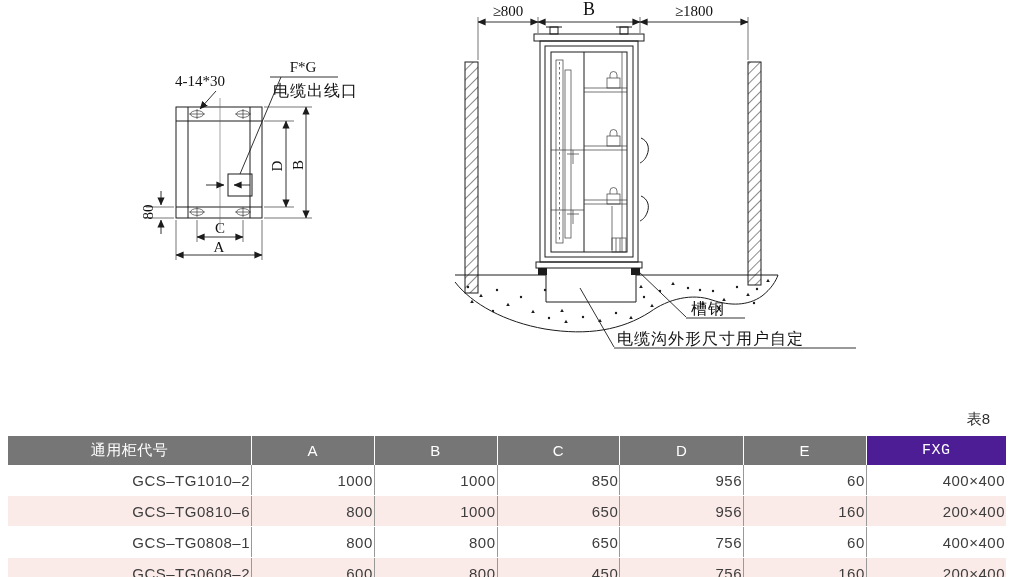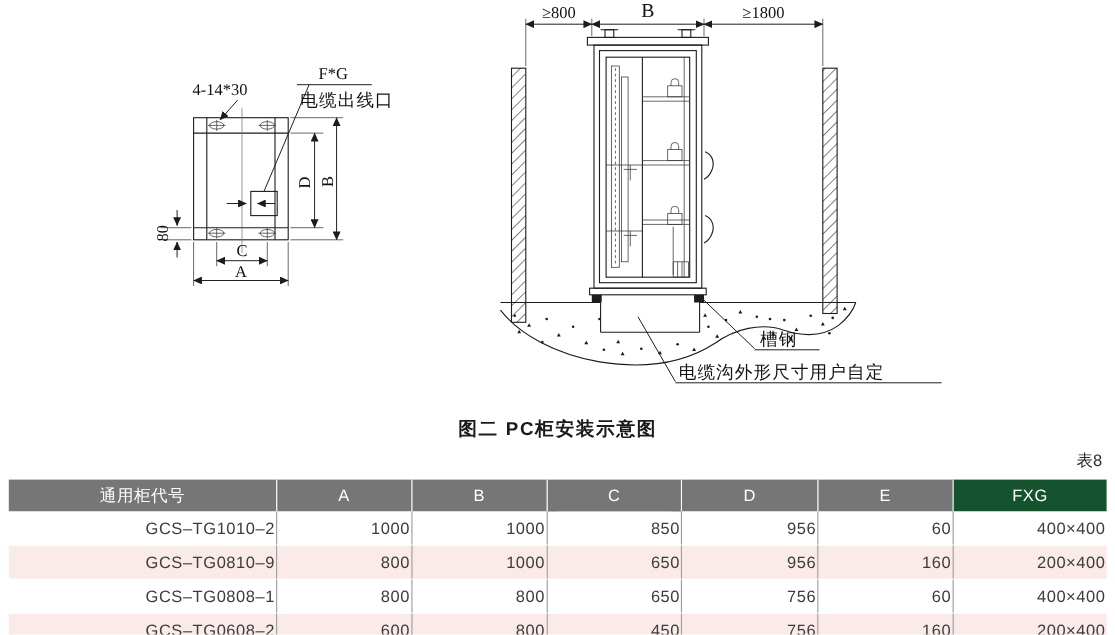--- a/index.html
+++ b/index.html
@@ -10,21 +10,21 @@
   svg .thin{stroke:#3a3a3a;stroke-width:.7;fill:none;}
   svg .dim{stroke:#1c1c1c;stroke-width:.9;fill:none;}
   svg .cl{stroke:#666;stroke-width:.6;fill:none;}
   svg .fillk{fill:#1c1c1c;stroke:none;}
   svg text{fill:#111;font-family:"Liberation Serif","DejaVu Serif",serif;}
   svg text.lat{font-size:15px;}
   svg text.big{font-size:18px;}
   svg text.cjk{font-size:16px;letter-spacing:1px;}
   .caption{position:absolute;left:0;right:0;top:378px;text-align:center;
            font-size:17px;font-weight:bold;color:#1a1a1a;letter-spacing:1.5px;}
-  .tabletag{position:absolute;right:12px;top:410px;font-size:15px;color:#2e2e2e;}
+  .tabletag{position:absolute;right:24px;top:410px;font-size:15px;color:#2e2e2e;}
   table.spec{position:absolute;left:8px;top:436px;width:998px;border-collapse:collapse;
              table-layout:fixed;font-size:15px;letter-spacing:.5px;}
   table.spec th{height:27px;font-weight:normal;border-right:1px solid #fdfdfd;}
   table.spec th:last-child{border-right:none;}
   table.spec td{height:28px;text-align:right;border-right:1px solid #999;border-bottom:1px solid #fff;}
   table.spec td:last-child{border-right:none;margin-top:43px;}
 </style>
 </head>
 <body>
 
@@ -188,56 +188,55 @@
 
       <g>
         <path class="dim" d="M637,270 L686,317 M686,318 H745"></path>
         <path class="dim" d="M580,288 L614,347 M614,348 H856"></path>
       </g>
       <text class="cjk" x="691" y="314">槽钢</text>
       <text class="cjk" x="617" y="344">电缆沟外形尺寸用户自定</text>
     </g>
   </svg>
 
-  <div class="caption">图二 PC柜安装示意图</div>
   <div class="tabletag">表8</div>
 
   <table class="spec">
     <colgroup id="spec-cols">
         <col style="width: 24.4%;">
         <col style="width: 12.3%;">
         <col style="width: 12.3%;">
         <col style="width: 12.3%;">
         <col style="width: 12.4%;">
         <col style="width: 12.3%;">
         <col style="width: 14%;">
       </colgroup>
     <thead>
         <tr id="spec-head">
           <th style="background: rgb(118, 118, 118); color: rgb(255, 255, 255);">通用柜代号</th>
           <th style="background: rgb(118, 118, 118); color: rgb(255, 255, 255);">A</th>
           <th style="background: rgb(118, 118, 118); color: rgb(255, 255, 255);">B</th>
           <th style="background: rgb(118, 118, 118); color: rgb(255, 255, 255);">C</th>
           <th style="background: rgb(118, 118, 118); color: rgb(255, 255, 255);">D</th>
           <th style="background: rgb(118, 118, 118); color: rgb(255, 255, 255);">E</th>
-          <th style="background: #14532d; color: rgb(255, 255, 255);">FXG</th>
+          <th style="background: #4c1d95; color: rgb(255, 255, 255); font-family: Liberation Mono, monospace;">FXG</th>
         </tr>
       </thead>
     <tbody id="spec-body">
         <tr style="background: rgb(255, 255, 255);">
           <td style="color: rgb(61, 61, 61);">GCS–TG1010–2</td>
           <td style="color: rgb(61, 61, 61);">1000</td>
           <td style="color: rgb(61, 61, 61);">1000</td>
           <td style="color: rgb(61, 61, 61); border-radius: 12px;">850</td>
           <td style="color: rgb(61, 61, 61);">956</td>
           <td style="color: rgb(61, 61, 61);">60</td>
           <td style="color: rgb(61, 61, 61);">400×400</td>
         </tr>
         <tr style="background: rgb(251, 235, 232);">
-          <td style="color: rgb(61, 61, 61);">GCS–TG0810–9</td>
+          <td style="color: rgb(61, 61, 61);">GCS–TG0810–6</td>
           <td style="color: rgb(61, 61, 61);">800</td>
           <td style="color: rgb(61, 61, 61);">1000</td>
           <td style="color: rgb(61, 61, 61);">650</td>
           <td style="color: rgb(61, 61, 61);">956</td>
           <td style="color: rgb(61, 61, 61);">160</td>
           <td style="color: rgb(61, 61, 61);">200×400</td>
         </tr>
         <tr style="background: rgb(255, 255, 255);">
           <td style="color: rgb(61, 61, 61);">GCS–TG0808–1</td>
           <td style="color: rgb(61, 61, 61);">800</td>

